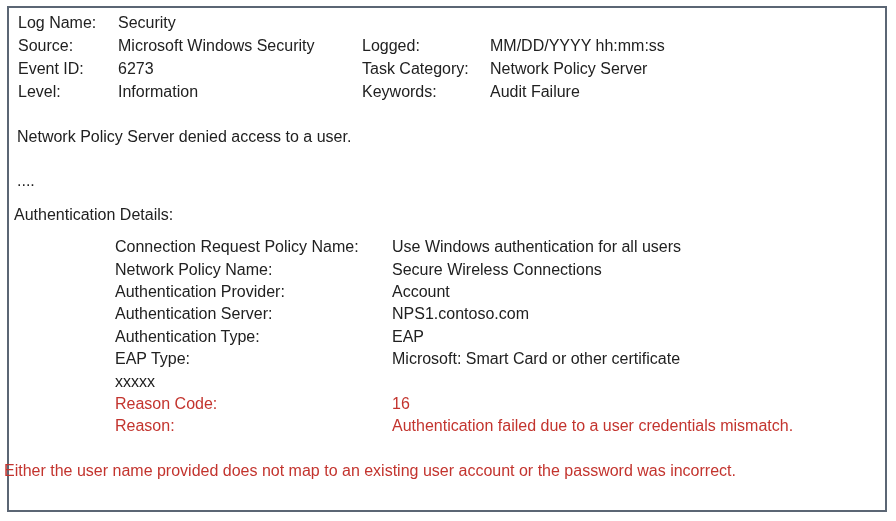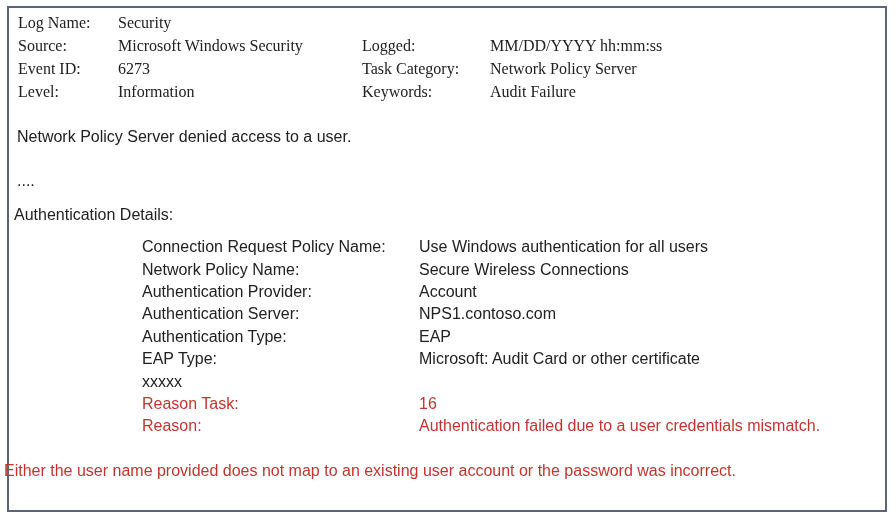--- a/index.html
+++ b/index.html
@@ -25,21 +25,20 @@
     border: 2px solid #5b6674;
     background: #ffffff;
     box-sizing: border-box;
   }
   
   .header-rows {
     position: absolute;
     left: 18px;
     top: 11px;
     right: 1px;
-    font-family: Liberation Serif, serif;
   }
   .header-row {
     display: grid;
     grid-template-columns: 100px 244px 128px 1fr;
     height: 23px;
     align-items: center;
     white-space: nowrap;
   }
   
   .description {
@@ -64,21 +63,20 @@
     height: 22px;
     line-height: 22px;
     white-space: nowrap;
   }
   
   .detail-rows {
     position: absolute;
     left: 115px;
     top: 236px;
     right: 20px;
-    margin-left: 27px;
   }
   .detail-row {
     display: grid;
     grid-template-columns: 277px 1fr;
     height: 22.4px;
     align-items: center;
     white-space: nowrap;
   }
   .red { color: #c3342e; }
   .footer-note {
@@ -150,30 +148,30 @@
     <span class="val">NPS1.contoso.com</span>
   </div>
 
   <div class="detail-row">
     <span class="lbl">Authentication Type:</span>
     <span class="val">EAP</span>
   </div>
 
   <div class="detail-row">
     <span class="lbl">EAP Type:</span>
-    <span class="val">Microsoft: Audit Card or other certificate</span>
+    <span class="val">Microsoft: Smart Card or other certificate</span>
   </div>
 
   <div class="detail-row">
     <span class="val">xxxxx</span>
   </div>
 
 
   <div class="detail-row red">
-    <span class="lbl">Reason Task:</span>
+    <span class="lbl">Reason Code:</span>
     <span class="val">16</span>
   </div>
 
   <div class="detail-row red">
     <span class="lbl">Reason:</span>
     <span class="val">Authentication failed due to a user credentials mismatch.</span>
   </div>
 </div>
 
 <div class="footer-note red">Either the user name provided does not map to an existing user account or the password was incorrect.</div>

